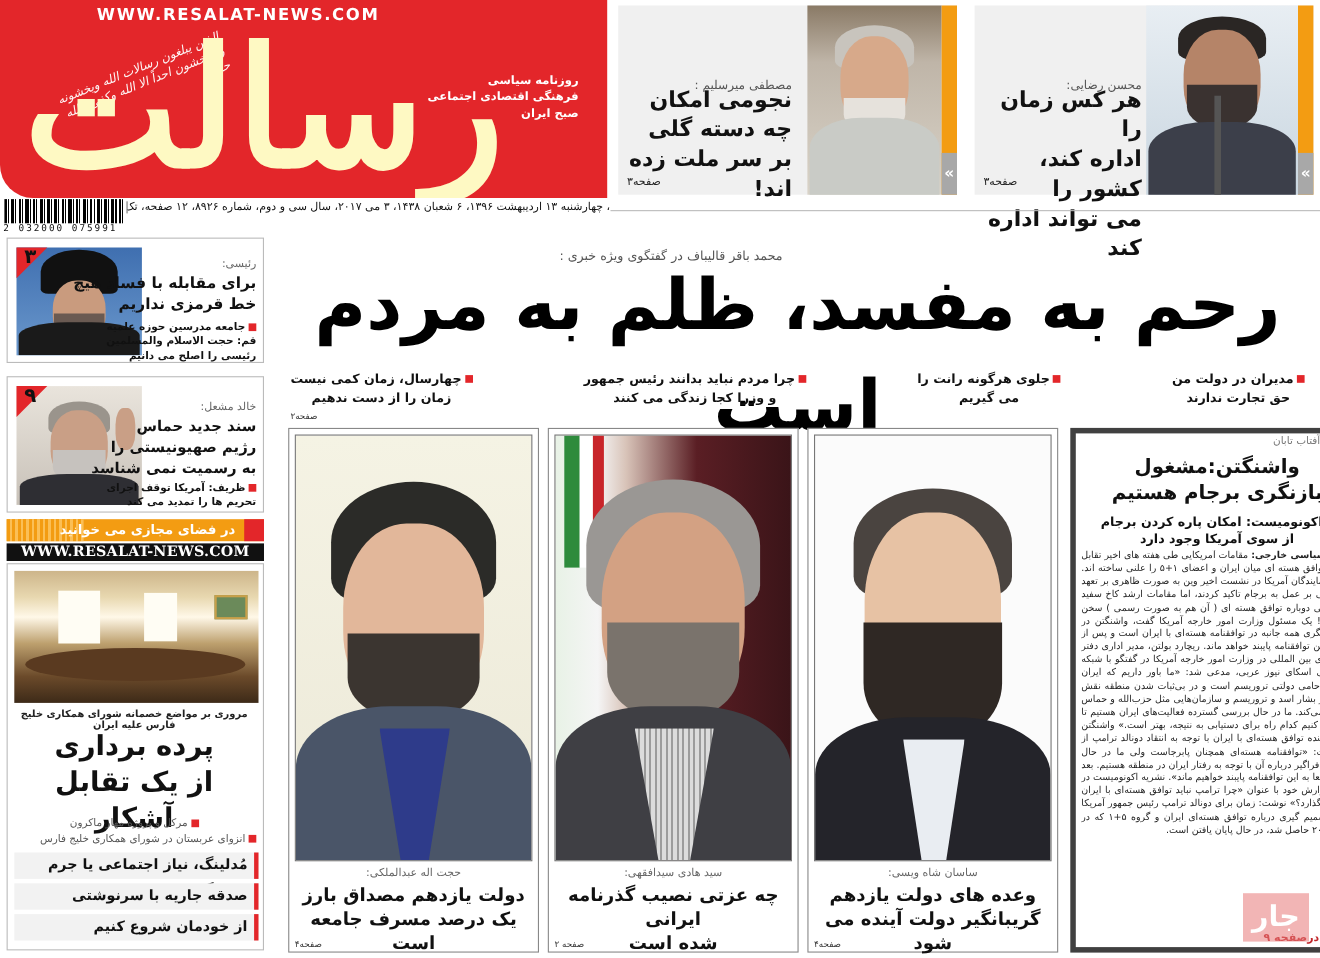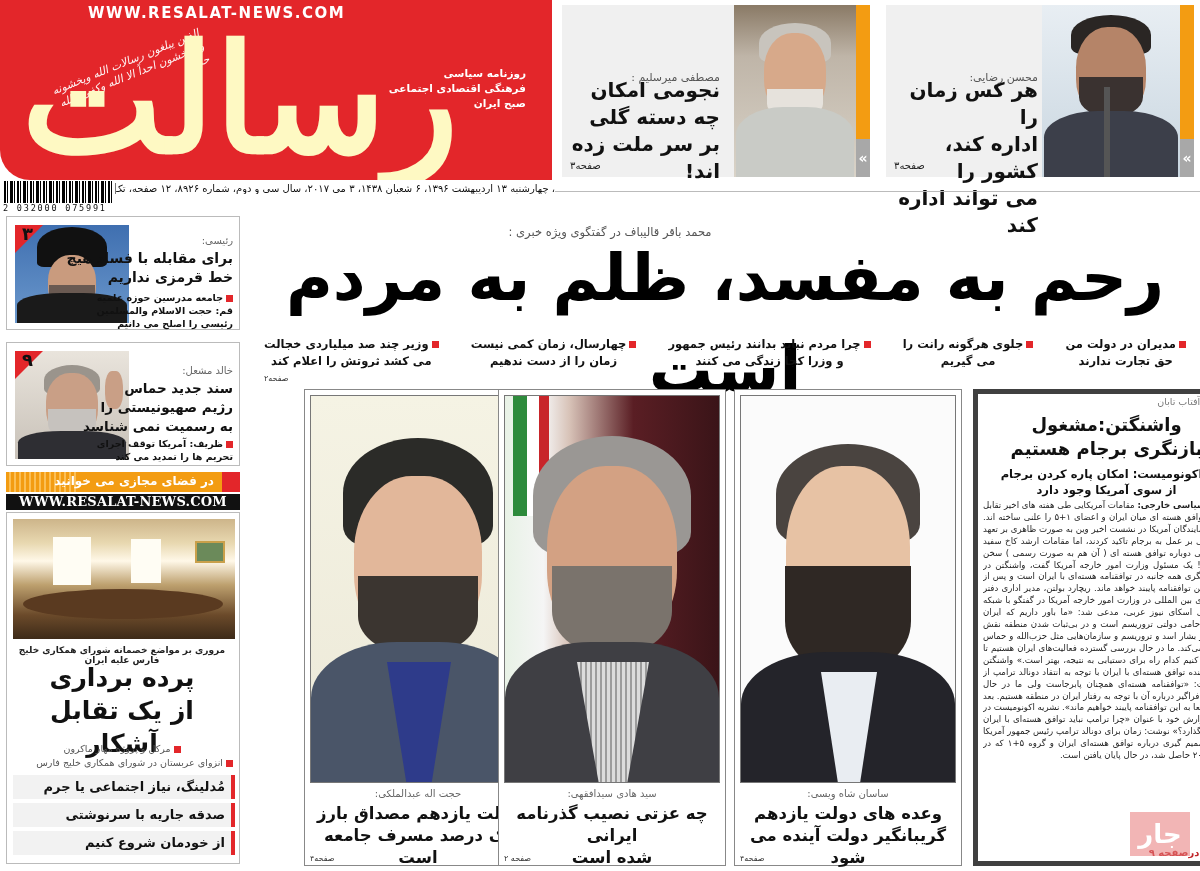--- a/index.html
+++ b/index.html
@@ -234,28 +234,24 @@
     <div>می گیریم</div>
   </div>
   <div class="b">
     <div><span class="bullet"></span><span>چرا مردم نباید بدانند رئیس جمهور</span></div>
     <div>و وزرا کجا زندگی می کنند</div>
   </div>
   <div class="b">
     <div><span class="bullet"></span><span>چهارسال، زمان کمی نیست</span></div>
     <div>زمان را از دست ندهیم</div>
   </div>
-  <div class="b">
-    <div><span class="bullet"></span><span>وزیر چند صد میلیاردی خجالت</span></div>
-    <div>می کشد ثروتش را اعلام کند</div>
-  </div>
 </div>
 <div id="page2-note" class="abs">صفحه۲</div>
 
-<div class="abs portrait" style="left:262px;margin-left:42px;">
+<div class="abs portrait" style="left:262px;">
   <div class="img" style="background:linear-gradient(180deg,#f5f3e4 0%,#ece9d8 100%);">
     <div class="hair" style="top:42px; width:150px; height:110px; background:#2b2b28;"></div>
     <div class="face" style="top:80px; width:128px; height:170px; background:#e2b79a;"></div>
     <div class="face" style="top:180px; width:120px; height:80px; background:#3b3530; border-radius:0 0 50% 50%;"></div>
     <div class="body" style="width:214px; height:140px; background:#4a5568;"></div>
     <div style="position:absolute; left:76px; bottom:0; width:64px; height:120px; background:#2e3b8a; clip-path:polygon(0 0,100% 0,70% 100%,30% 100%);"></div>
   </div>
   <div class="who">حجت اله عبدالملکی:</div>
   <div class="headline">
     <div>دولت یازدهم مصداق بارز</div>

